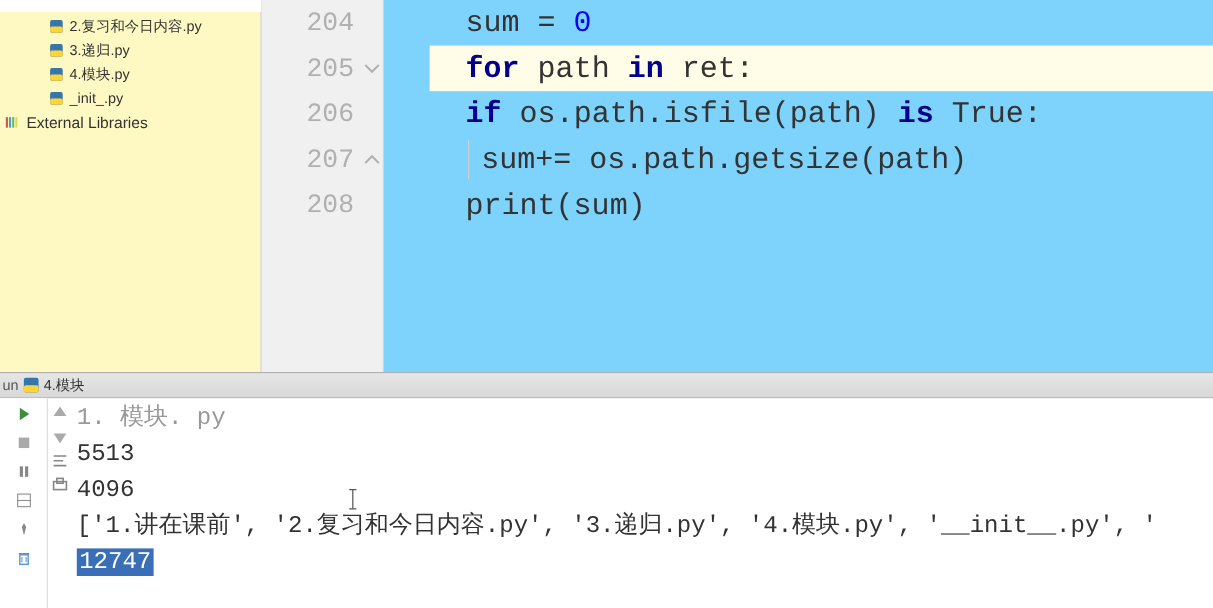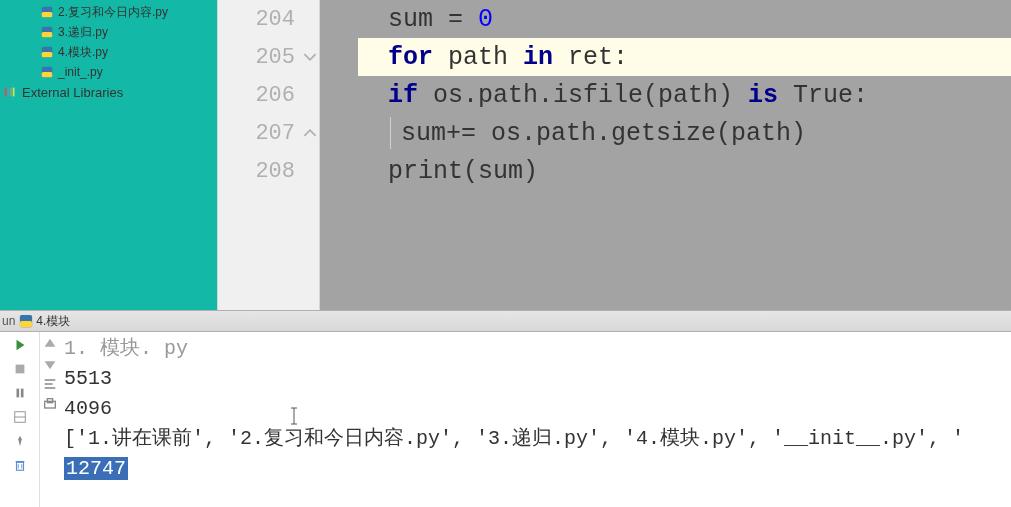--- a/index.html
+++ b/index.html
@@ -9,24 +9,24 @@
     background: #ffffff;
     color: #333;
     overflow: hidden;
     width: 1011px;
     height: 507px;
     position: relative;
   }
   
   .sidebar {
     position: absolute;
-    left: 0; top: 0;
+    left: 0; top: 10px;
     width: 218px;
     height: 310px;
-    background: #14b8a6;
+    background: #fef9c3;
     border-right: 1px solid #d4d4d4;
     padding-top: 2px;
   }
   .tree-item {
     display: flex;
     align-items: center;
     height: 20px;
     padding-left: 40px;
     font-size: 12px;
     color: #333;
@@ -55,21 +55,21 @@
     align-items: center;
     justify-content: center;
   }
 
   
   .editor {
     position: absolute;
     left: 218px; top: 0;
     right: 0;
     height: 310px;
-    background: #a3a3a3;
+    background: #7dd3fc;
     display: flex;
   }
   .gutter {
     width: 102px;
     background: #f0f0f0;
     border-right: 1px solid #d4d4d4;
     padding-top: 0;
   }
   .gutter-line {
     height: 38px;

